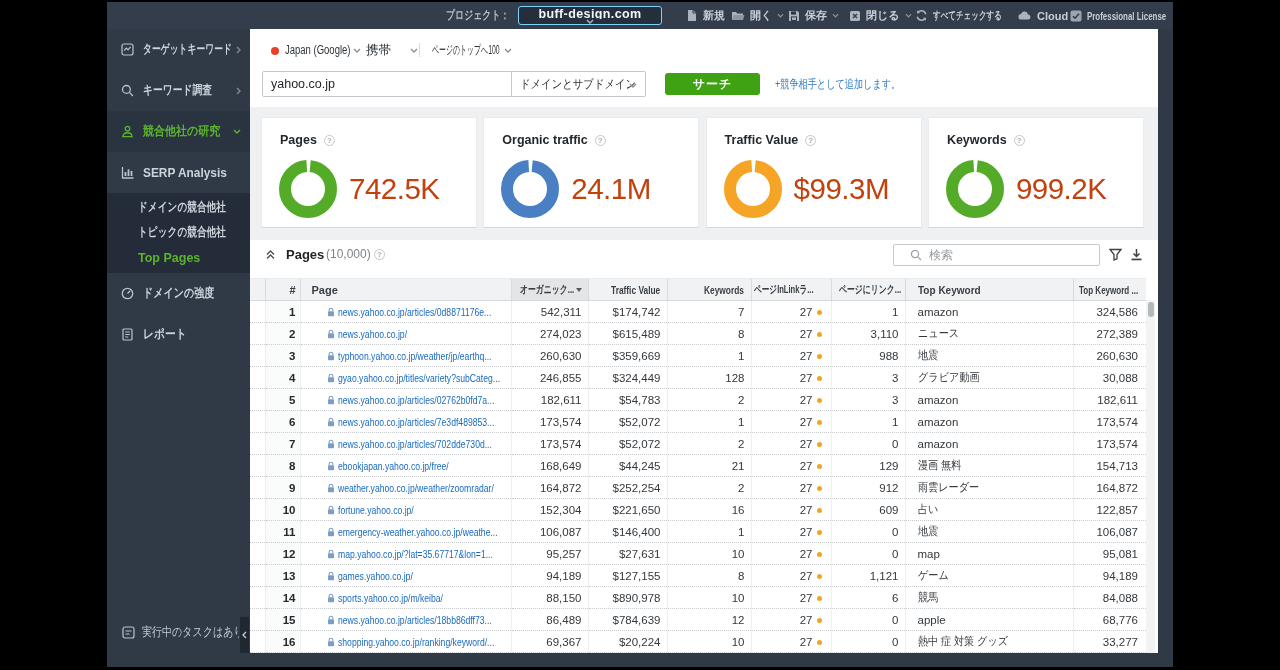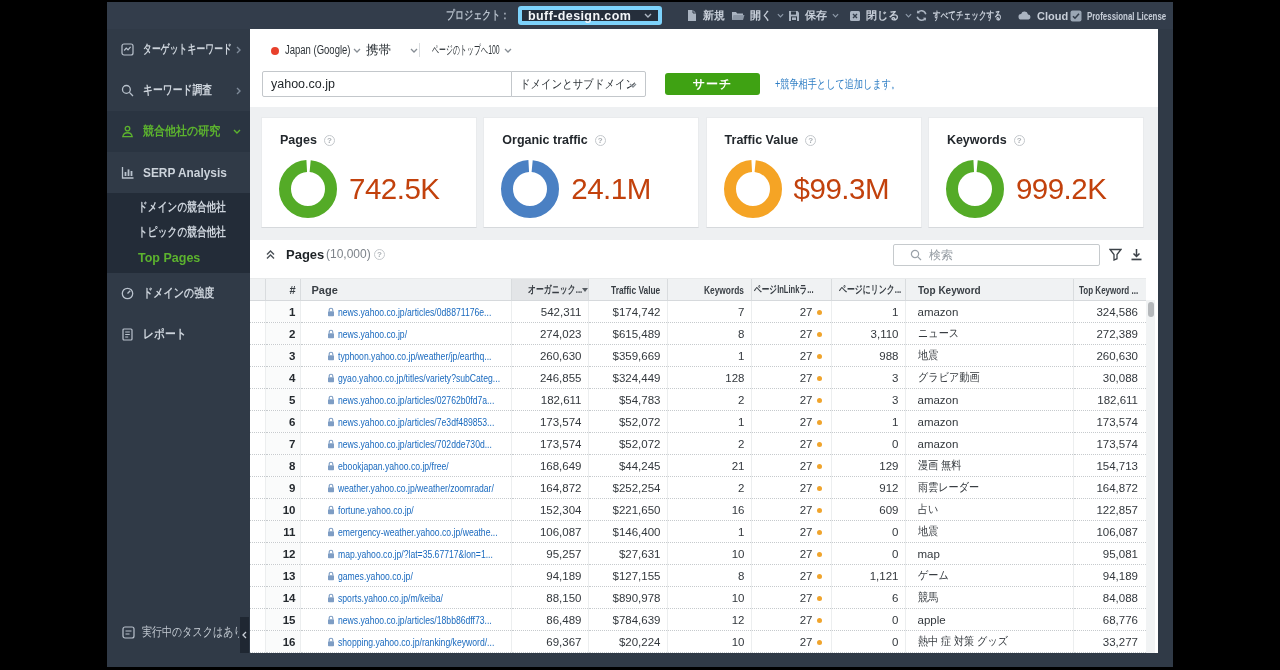--- a/index.html
+++ b/index.html
@@ -7,21 +7,21 @@
   body { background:#000; position:relative; overflow:hidden;
          font-family:"Liberation Sans", sans-serif; }
   svg { display:block; }
   .cx  { display:inline-block; transform:scaleX(var(--sx,1)); transform-origin:0 50%; white-space:nowrap; }
 
   #window { position:absolute; left:107px; top:2px; width:1066px; height:665px; background:#303a47; }
 
   
   .topbar { position:absolute; top:0; left:0; right:0; height:27px; background:#333d4b; color:#c7ced8; }
   .tb-label { position:absolute; left:339px; top:0; height:27px; line-height:27px; font-size:12px; font-weight:bold; color:#b6bfca; }
-  .tb-project { position:absolute; left:411px; top:4px; width:144px; height:19px; background:#252e3b; border:4px solid #7dd3fc; border-radius:3px; display:flex; align-items:center; padding:0 6px; cursor:default; }
+  .tb-project { position:absolute; left:411px; top:4px; width:144px; height:19px; background:#252e3b; border:1px solid #7dd3fc; border-radius:3px; display:flex; align-items:center; padding:0 6px; cursor:default;flex-direction:column; }
   .tb-project .val { flex:1; font-size:12.5px; font-weight:bold; letter-spacing:.4px; color:#f2f5f8; white-space:nowrap; overflow:hidden; }
   .tb-item { position:absolute; top:0; height:27px; display:flex; align-items:center; cursor:default; }
   .tb-item .ic { color:#9fabb9; margin-right:5px; }
   .tb-item .lbl { font-size:11px; font-weight:bold; color:#c7ced8; white-space:nowrap; }
   .tb-item .car { margin-left:5px; color:#8d99a8; }
 
   
   .sidebar { position:absolute; top:27px; left:0; width:143px; height:624px; background:#303a47; overflow:hidden; }
   .sb-item { position:relative; height:41px; display:flex; align-items:center; padding-left:14px; cursor:pointer; }
   .sb-item .ic { width:13px; height:13px; color:#b9c2cd; flex:none; }
@@ -80,21 +80,21 @@
 
   
   table.grid { position:absolute; left:0; top:249px; border-collapse:collapse; table-layout:fixed; width:896px; }
   table.grid col.c0{width:15px} table.grid col.c1{width:35px} table.grid col.c2{width:211px}
   table.grid col.c3{width:77px} table.grid col.c4{width:79px} table.grid col.c5{width:84px}
   table.grid col.c6{width:80px} table.grid col.c7{width:74px} table.grid col.c8{width:168px}
   table.grid col.c9{width:73px}
   .grid th { height:22px; background:#f0f2f3; border-top:1px solid #e8eaeb; border-bottom:1px solid #d6d9dc; border-left:1px solid #d9dcde; font-size:11px; font-weight:bold; color:#383e44; white-space:nowrap; overflow:hidden; padding:0; }
   .grid th:first-child { border-left:none; }
   .grid th.sorted { background:#e3e5e7; }
-  .grid th .thwrap { display:flex; align-items:center;margin-left:8px; }
+  .grid th .thwrap { display:flex; align-items:center; }
   .grid td { height:22px; border-bottom:1px dotted #c6cacd; border-left:1px solid #eceeef; font-size:11.5px; color:#33383d; white-space:nowrap; overflow:hidden; padding:0; }
   .grid td:first-child { border-left:none; }
   .grid td.numcell { text-align:right; padding-right:6px; }
   .grid td.hash { text-align:right; padding-right:4px; font-weight:bold; color:#24292e; background:#fafbfb; }
   .grid td.page { padding-left:26px; }
   .grid td.page .lk { color:#7e9dc4; margin-right:3px; display:inline-block; vertical-align:-1px; }
   .grid td.page a { color:#1a6abf; font-size:11.5px; text-decoration:none; cursor:pointer; }
   .grid td.inlink { text-align:right; padding-right:9px; }
   .grid td.inlink .dot { display:inline-block; width:5px; height:5px; border-radius:50%; background:#f0a42c; margin-left:4px; vertical-align:1px; }
   .grid td.tk { padding-left:12px; }

